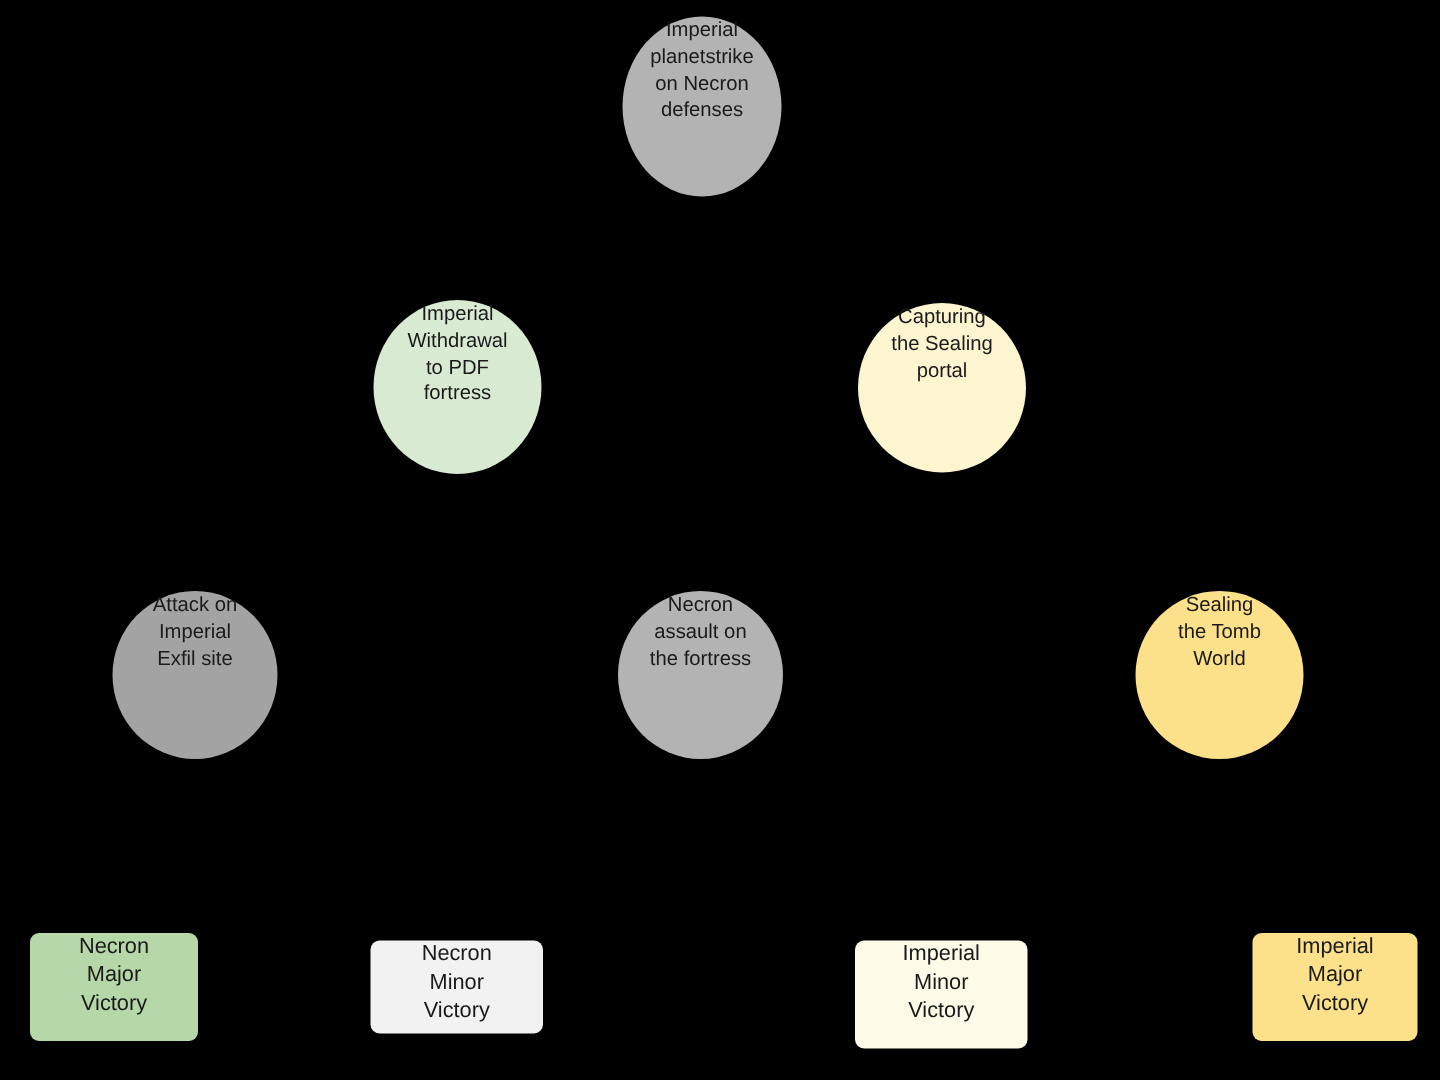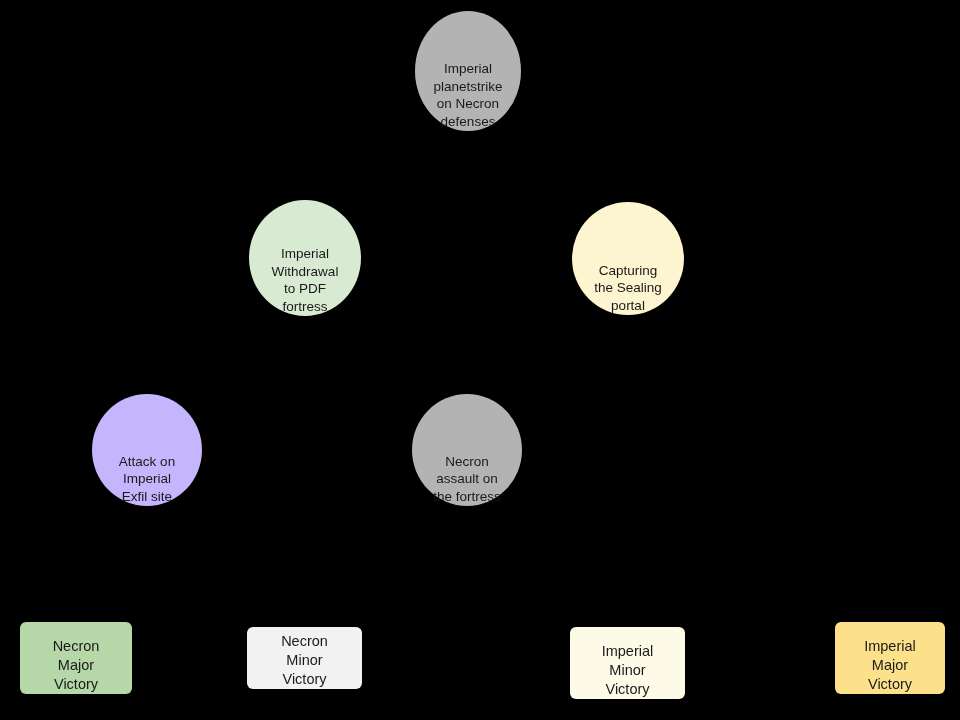--- a/index.html
+++ b/index.html
@@ -11,21 +11,21 @@
     position: relative;
     width: 960px;
     height: 720px;
     background: #000000;
     overflow: hidden;
     font-family: "Liberation Sans", sans-serif;
   }
   .node {
     position: absolute;
     display: flex;
-    align-items: flex-end;
+    align-items: flex-start;
     justify-content: center;
     text-align: center;
     color: #1a1a1a;
     font-size: 13.5px;
     line-height: 1.32;
     box-sizing: border-box;
   }
   .node .label {
     display: block;
     width: 100%;
@@ -54,29 +54,34 @@
       <span class="label">Imperial
 Withdrawal
 to PDF
 fortress</span>
     </div>
     <div class="node circle" style="left: 572px; top: 202px; width: 112px; height: 113px; background: rgb(253, 244, 208); color: rgb(26, 26, 26);">
       <span class="label">Capturing
 the Sealing
 portal</span>
     </div>
-    <div class="node circle" style="left: 92px; top: 394px; width: 110px; height: 112px; background: #c4b5fd; color: rgb(26, 26, 26);">
+    <div class="node circle" style="left: 75px; top: 394px; width: 110px; height: 112px; background: #a3a3a3; color: rgb(26, 26, 26);">
       <span class="label">Attack on
 Imperial
 Exfil site</span>
     </div>
     <div class="node circle" style="left: 412px; top: 394px; width: 110px; height: 112px; background: rgb(179, 179, 179); color: rgb(26, 26, 26);">
       <span class="label">Necron
 assault on
 the fortress</span>
+    </div>
+    <div class="node circle" style="left: 757px; top: 394px; width: 112px; height: 112px; background: rgb(253, 224, 138); color: rgb(26, 26, 26);">
+      <span class="label">Sealing
+the Tomb
+World</span>
     </div>
     <div class="node rect" style="left: 20px; top: 622px; width: 112px; height: 72px; background: rgb(182, 215, 168); color: rgb(26, 26, 26);">
       <span class="label">Necron
 Major
 Victory</span>
     </div>
     <div class="node rect" style="left: 247px; top: 627px; width: 115px; height: 62px; background: rgb(242, 242, 242); color: rgb(26, 26, 26);">
       <span class="label">Necron
 Minor
 Victory</span>

